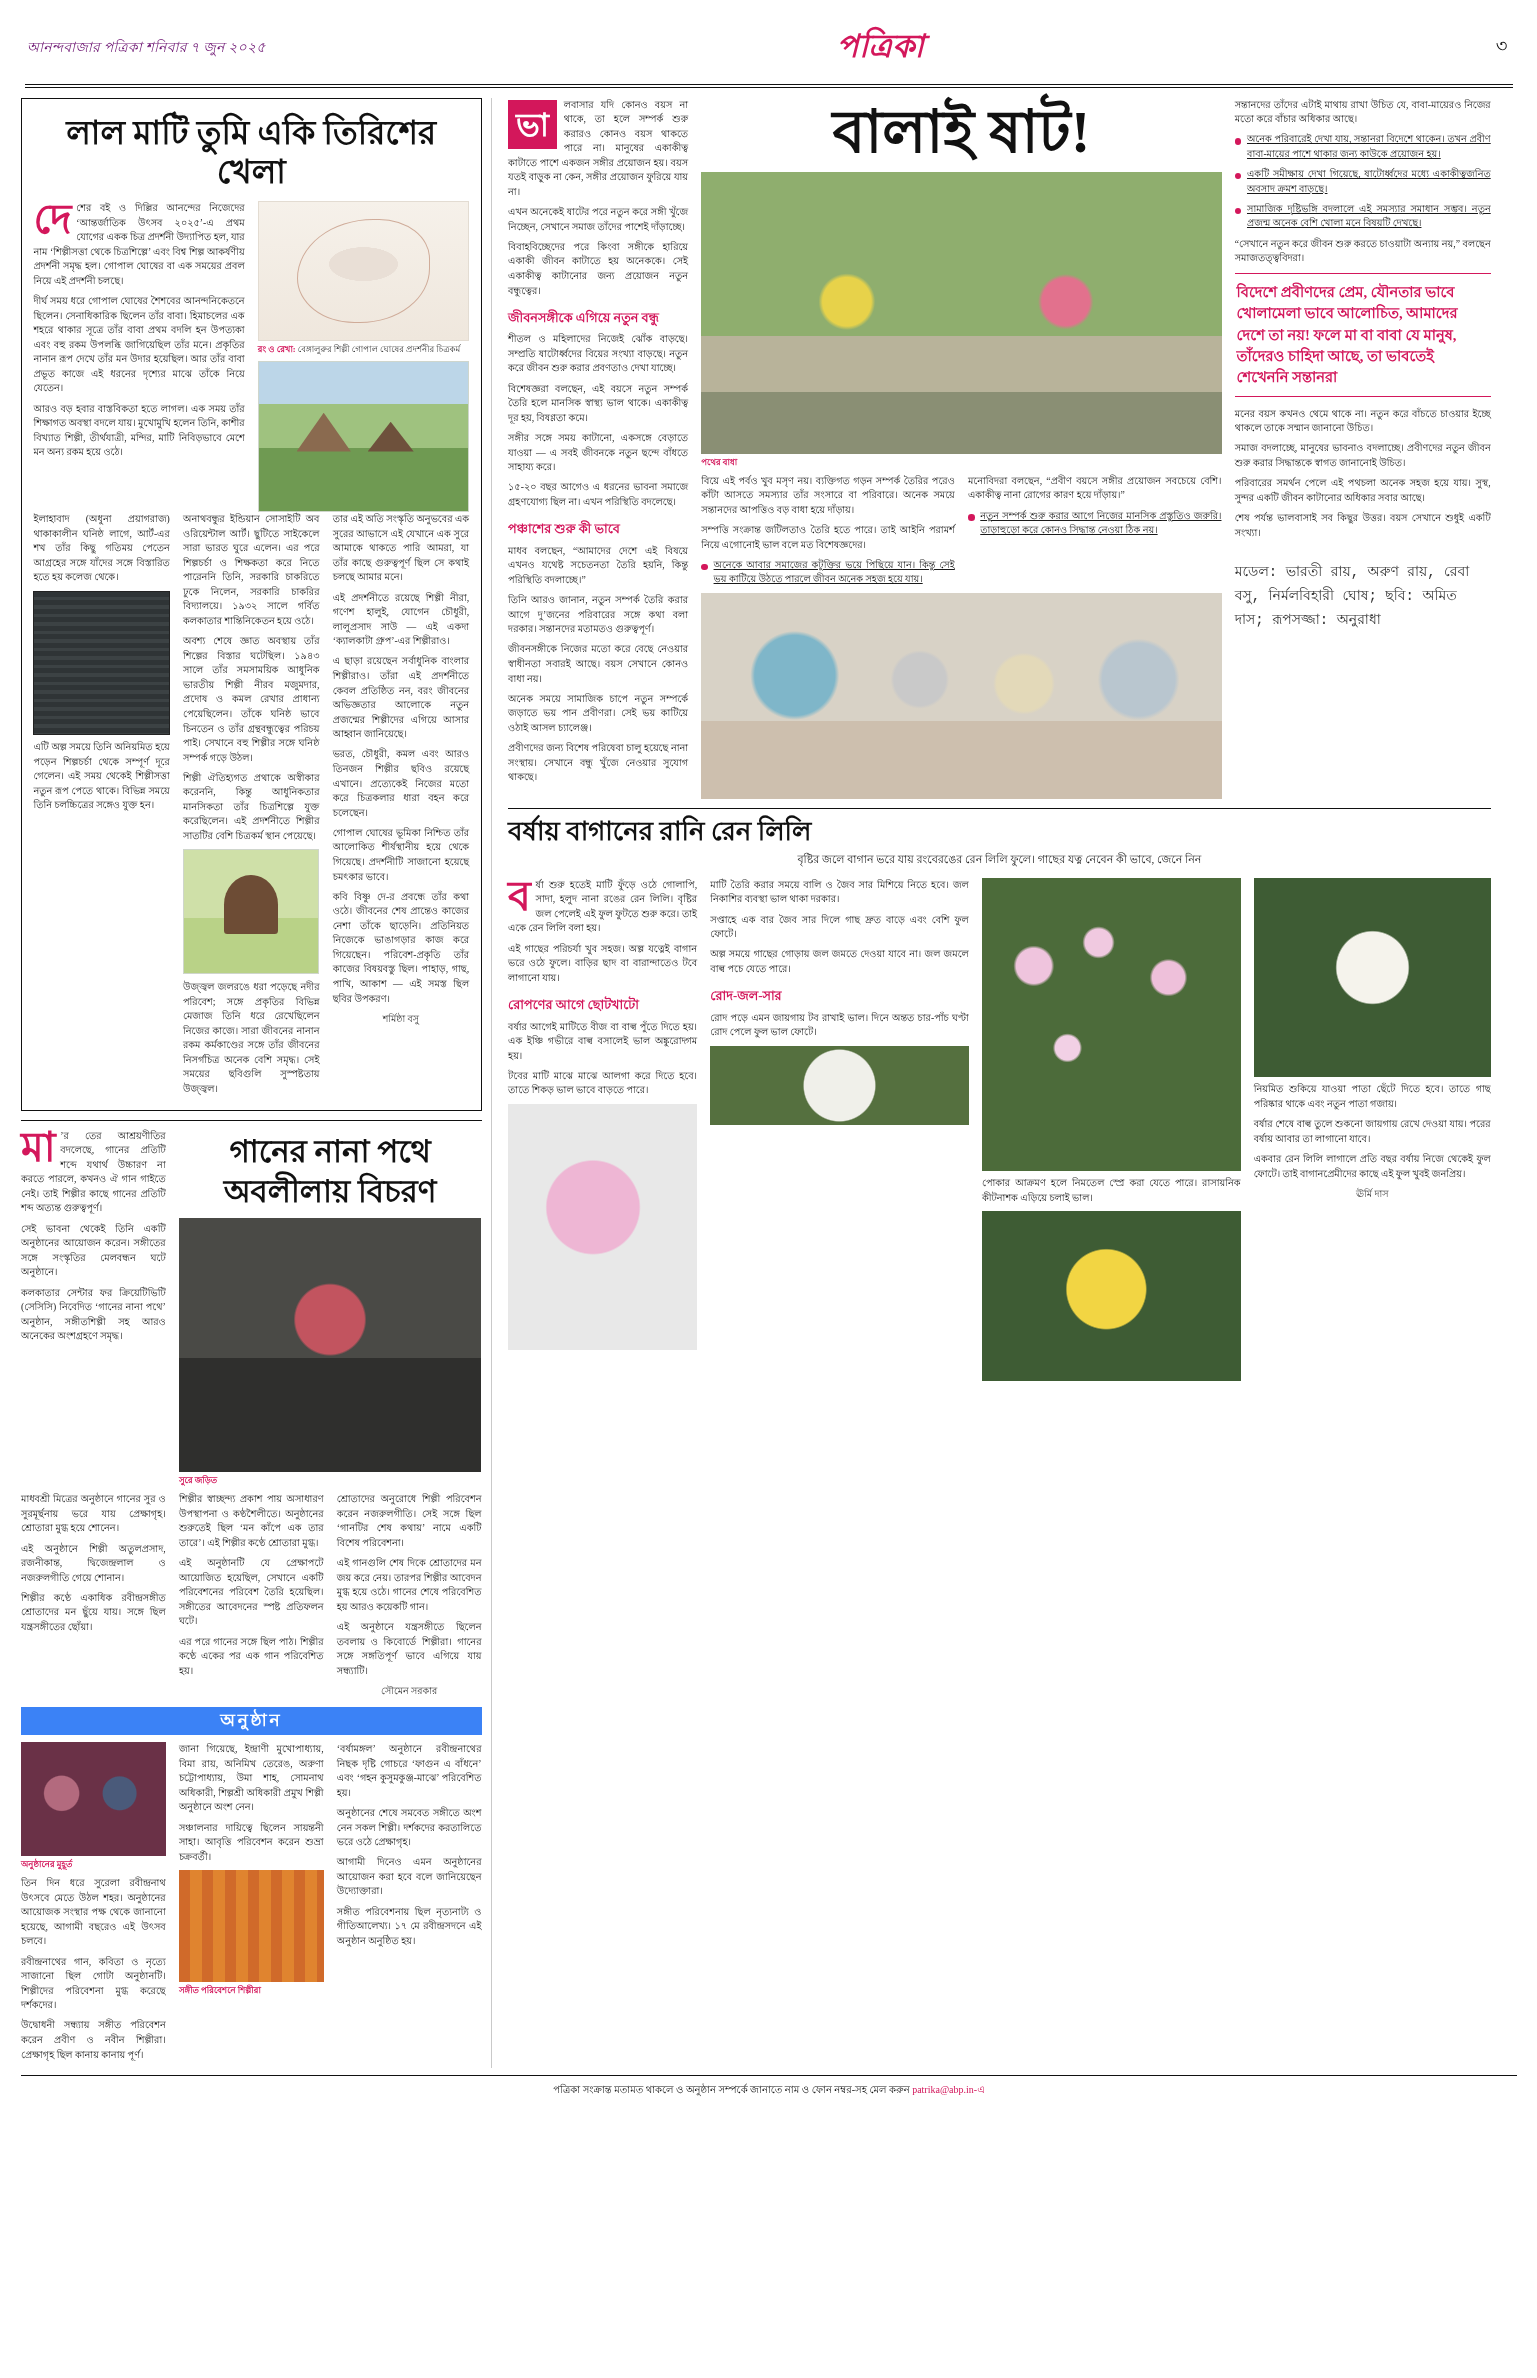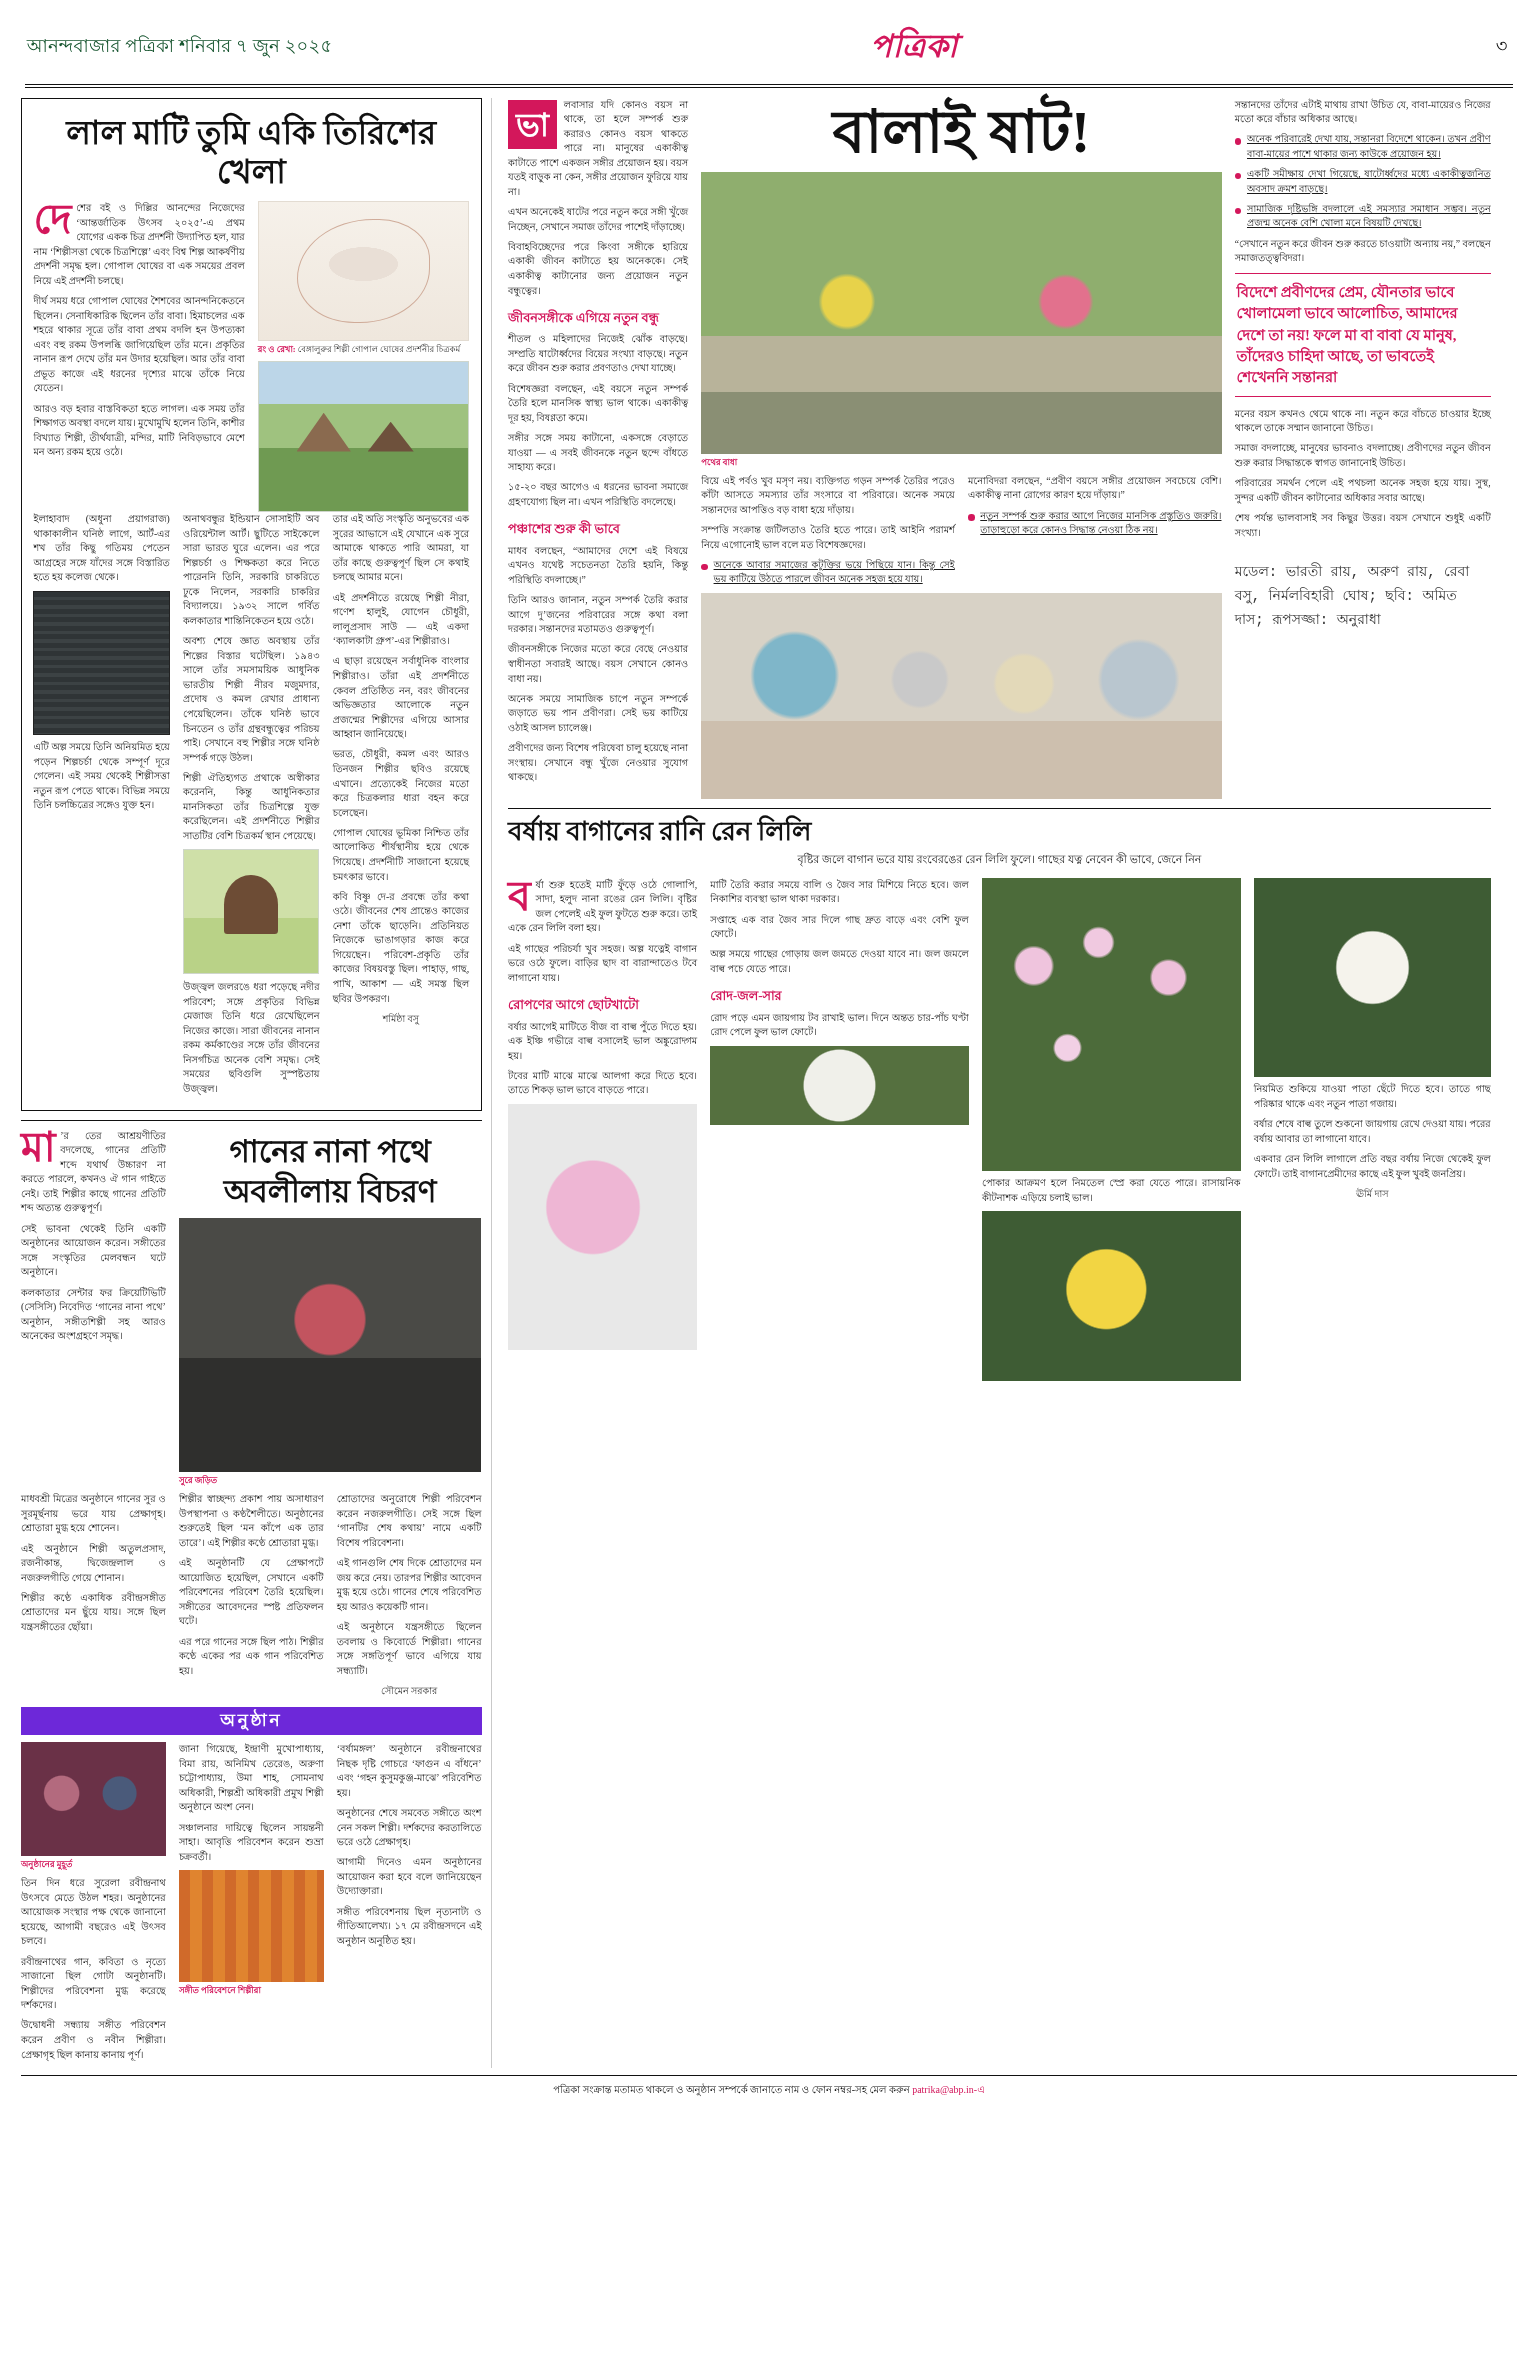--- a/index.html
+++ b/index.html
@@ -16,21 +16,21 @@
     width: 1538px; height: 2378px;
     padding: 17px 21px 9.5px 21px;
     position: relative;
   }
   
   .masthead {
     display:flex; align-items:center; justify-content:space-between;
     padding: 3.8px 5.7px 9.5px 5.7px;
   }
   .masthead .dateline {
-    font-size: 18px; color:#14532d; letter-spacing:0.2px;
+    font-size: 14px; color:#701a75; letter-spacing:0.2px;font-style:italic;
   }
   .masthead .logo {
     display:flex; align-items:flex-end; gap:9.5px;
   }
   .masthead .logo .brand {
     font-family:"Liberation Serif", serif;
     font-size: 32px; font-weight:700; color:#d3175b; font-style:italic;
     letter-spacing:0.5px;
   }
   .masthead .pageno { font-size: 18px; color:#111; padding-right:3.8px;}
@@ -214,21 +214,21 @@
   }
   .credits { font-size:14px; color:#333; margin-top:20px;font-family:Liberation Mono, monospace; }
 
   .headline2 {
     text-align:center; font-size:31px; font-weight:700; line-height:1.2; margin:3.8px 0 7.6px 0;
   }
   .headline3 {
     text-align:left; font-size:26px; font-weight:700; line-height:1.15; margin:3.8px 0 5.7px 0;
   }
   .pinkbar {
-    background:#6d28d9; color:#fff; text-align:center; font-size:17px; font-weight:700;
+    background:#3b82f6; color:#fff; text-align:center; font-size:17px; font-weight:700;
     letter-spacing:2.8px; padding:0 0; margin:7.6px 0 7.6px 0;
   }
   .footer {
     border-top:0.9px solid #111; margin-top:7.6px; padding-top:5.7px;
     text-align:center; font-size:10px;
   }
   .footer a { color:#d3175b; text-decoration:none; }
   .byline { text-align:center; font-size:9.5px; color:#333; margin-top:3.8px; }
   .secdiv { border-top:0.9px solid #111; margin:9.5px 0 7.6px 0;}
   .leftcolwrap { padding-right:9.5px; }

